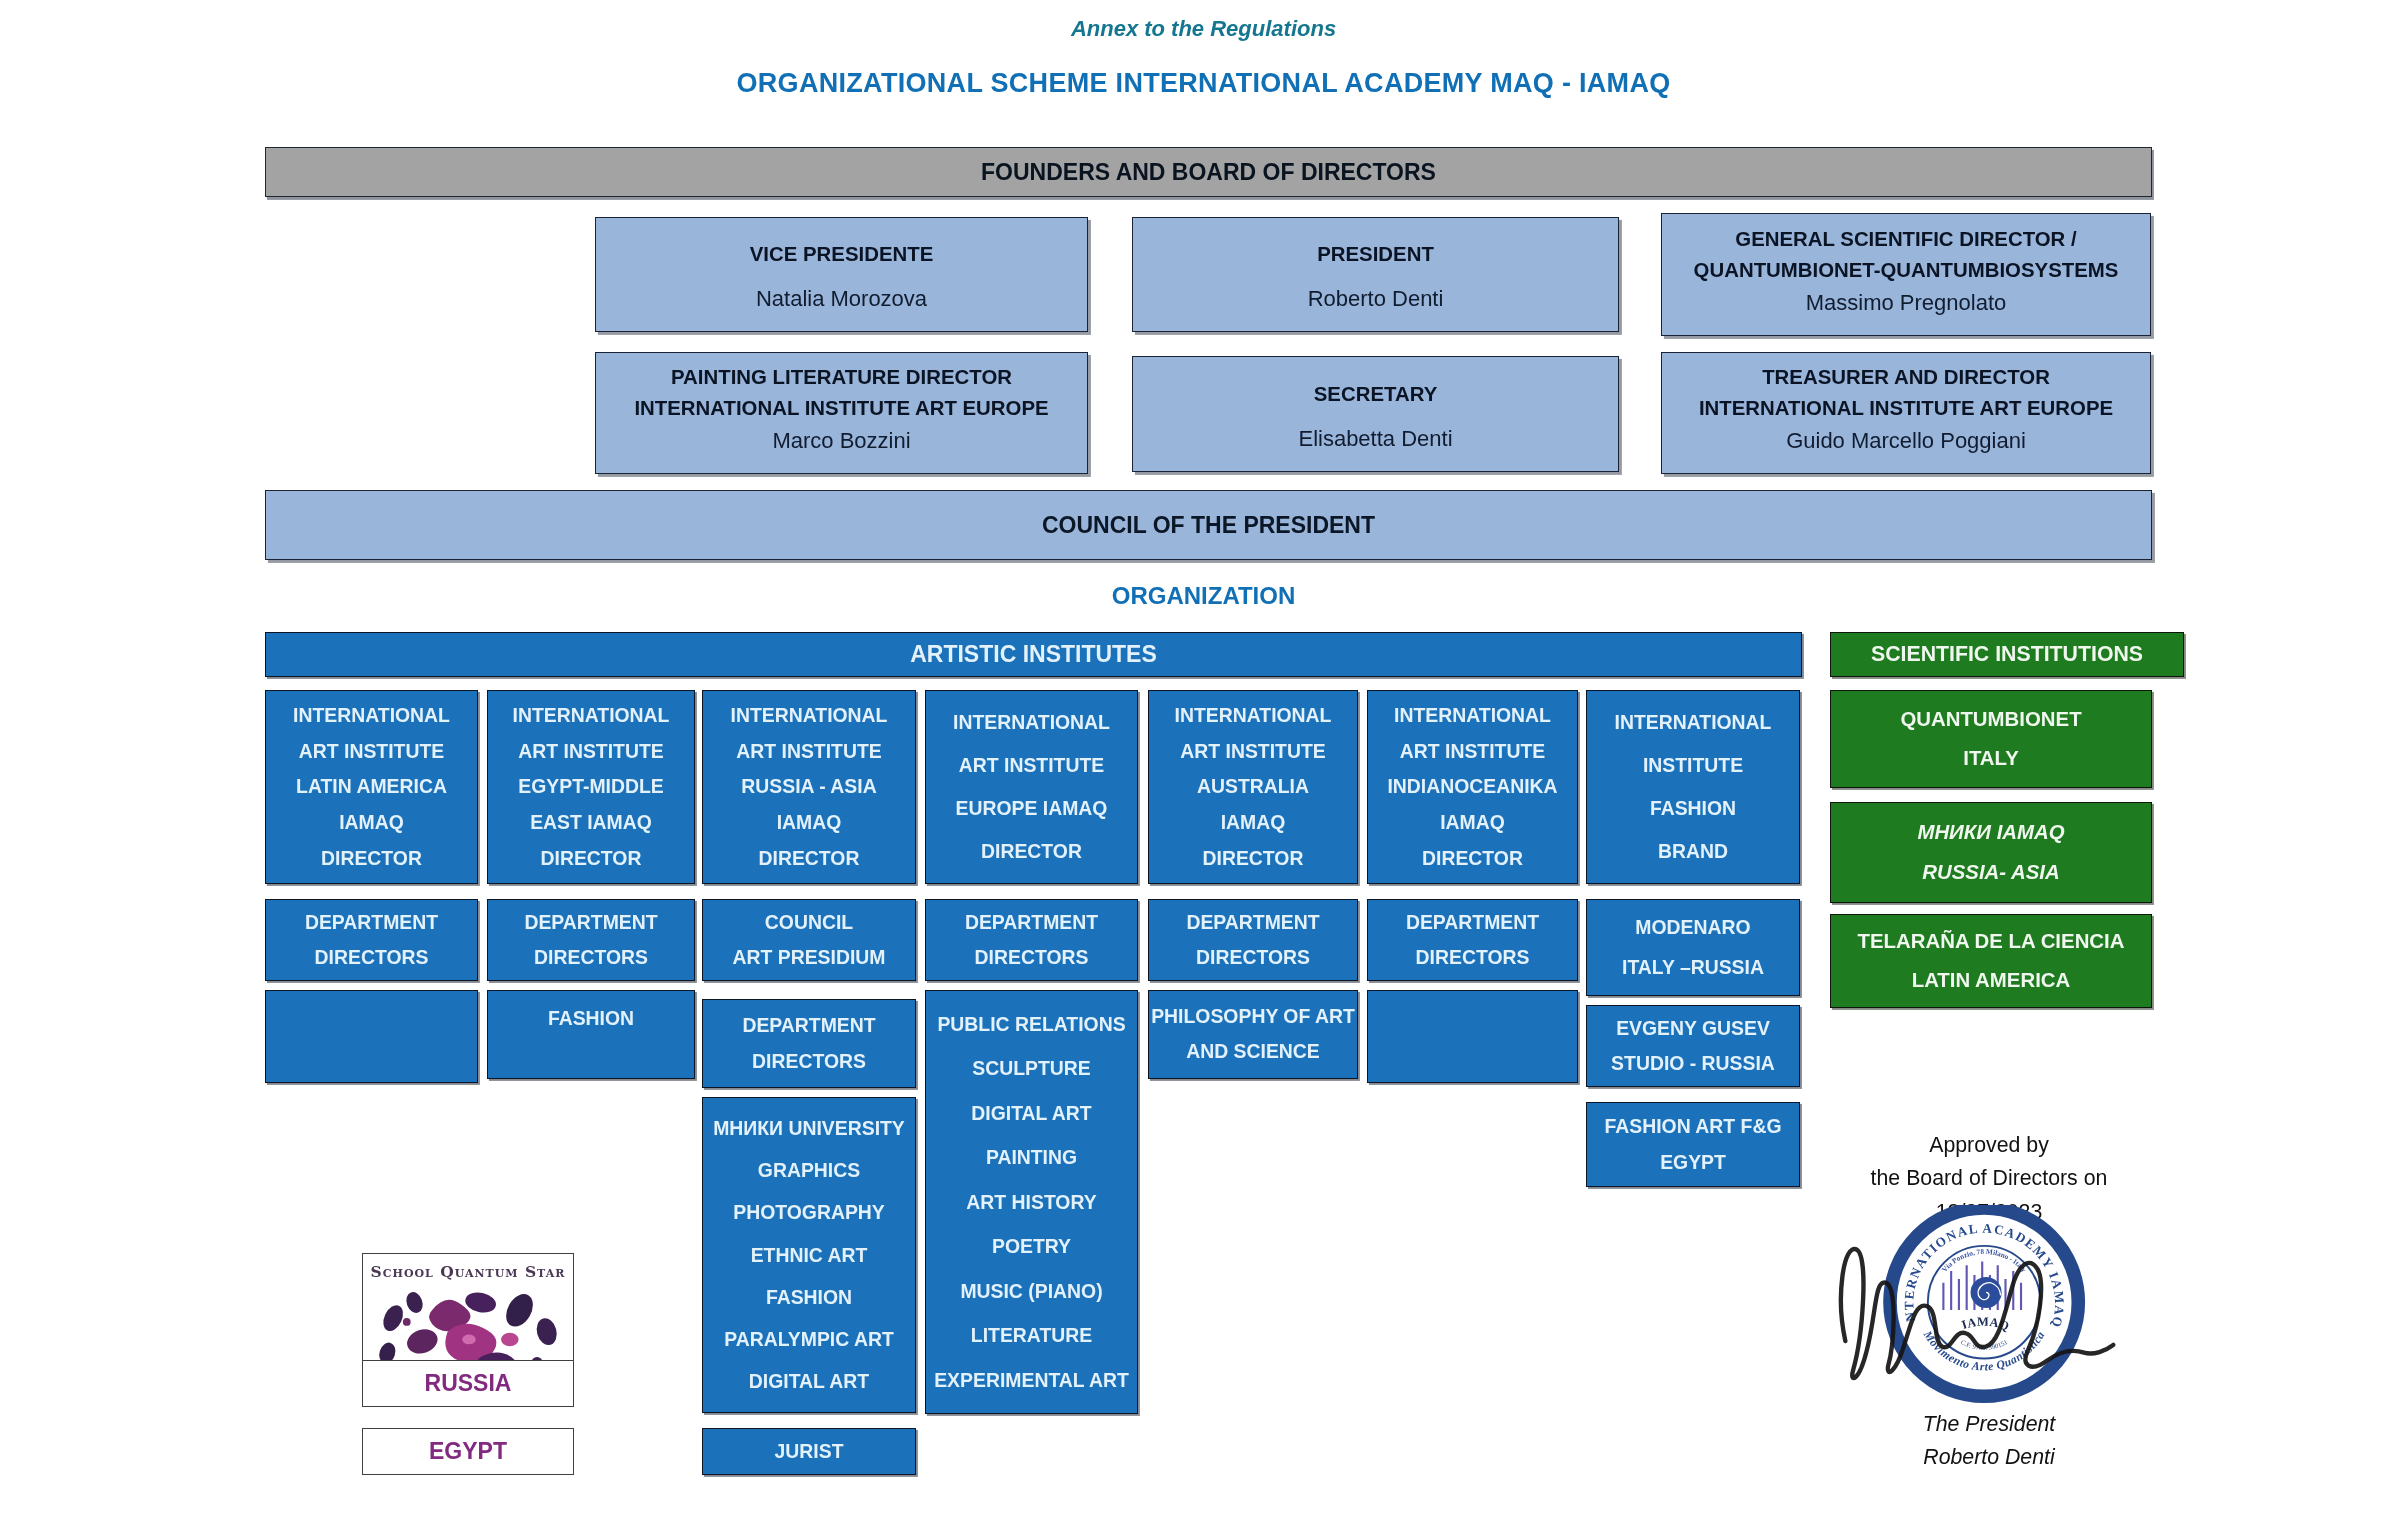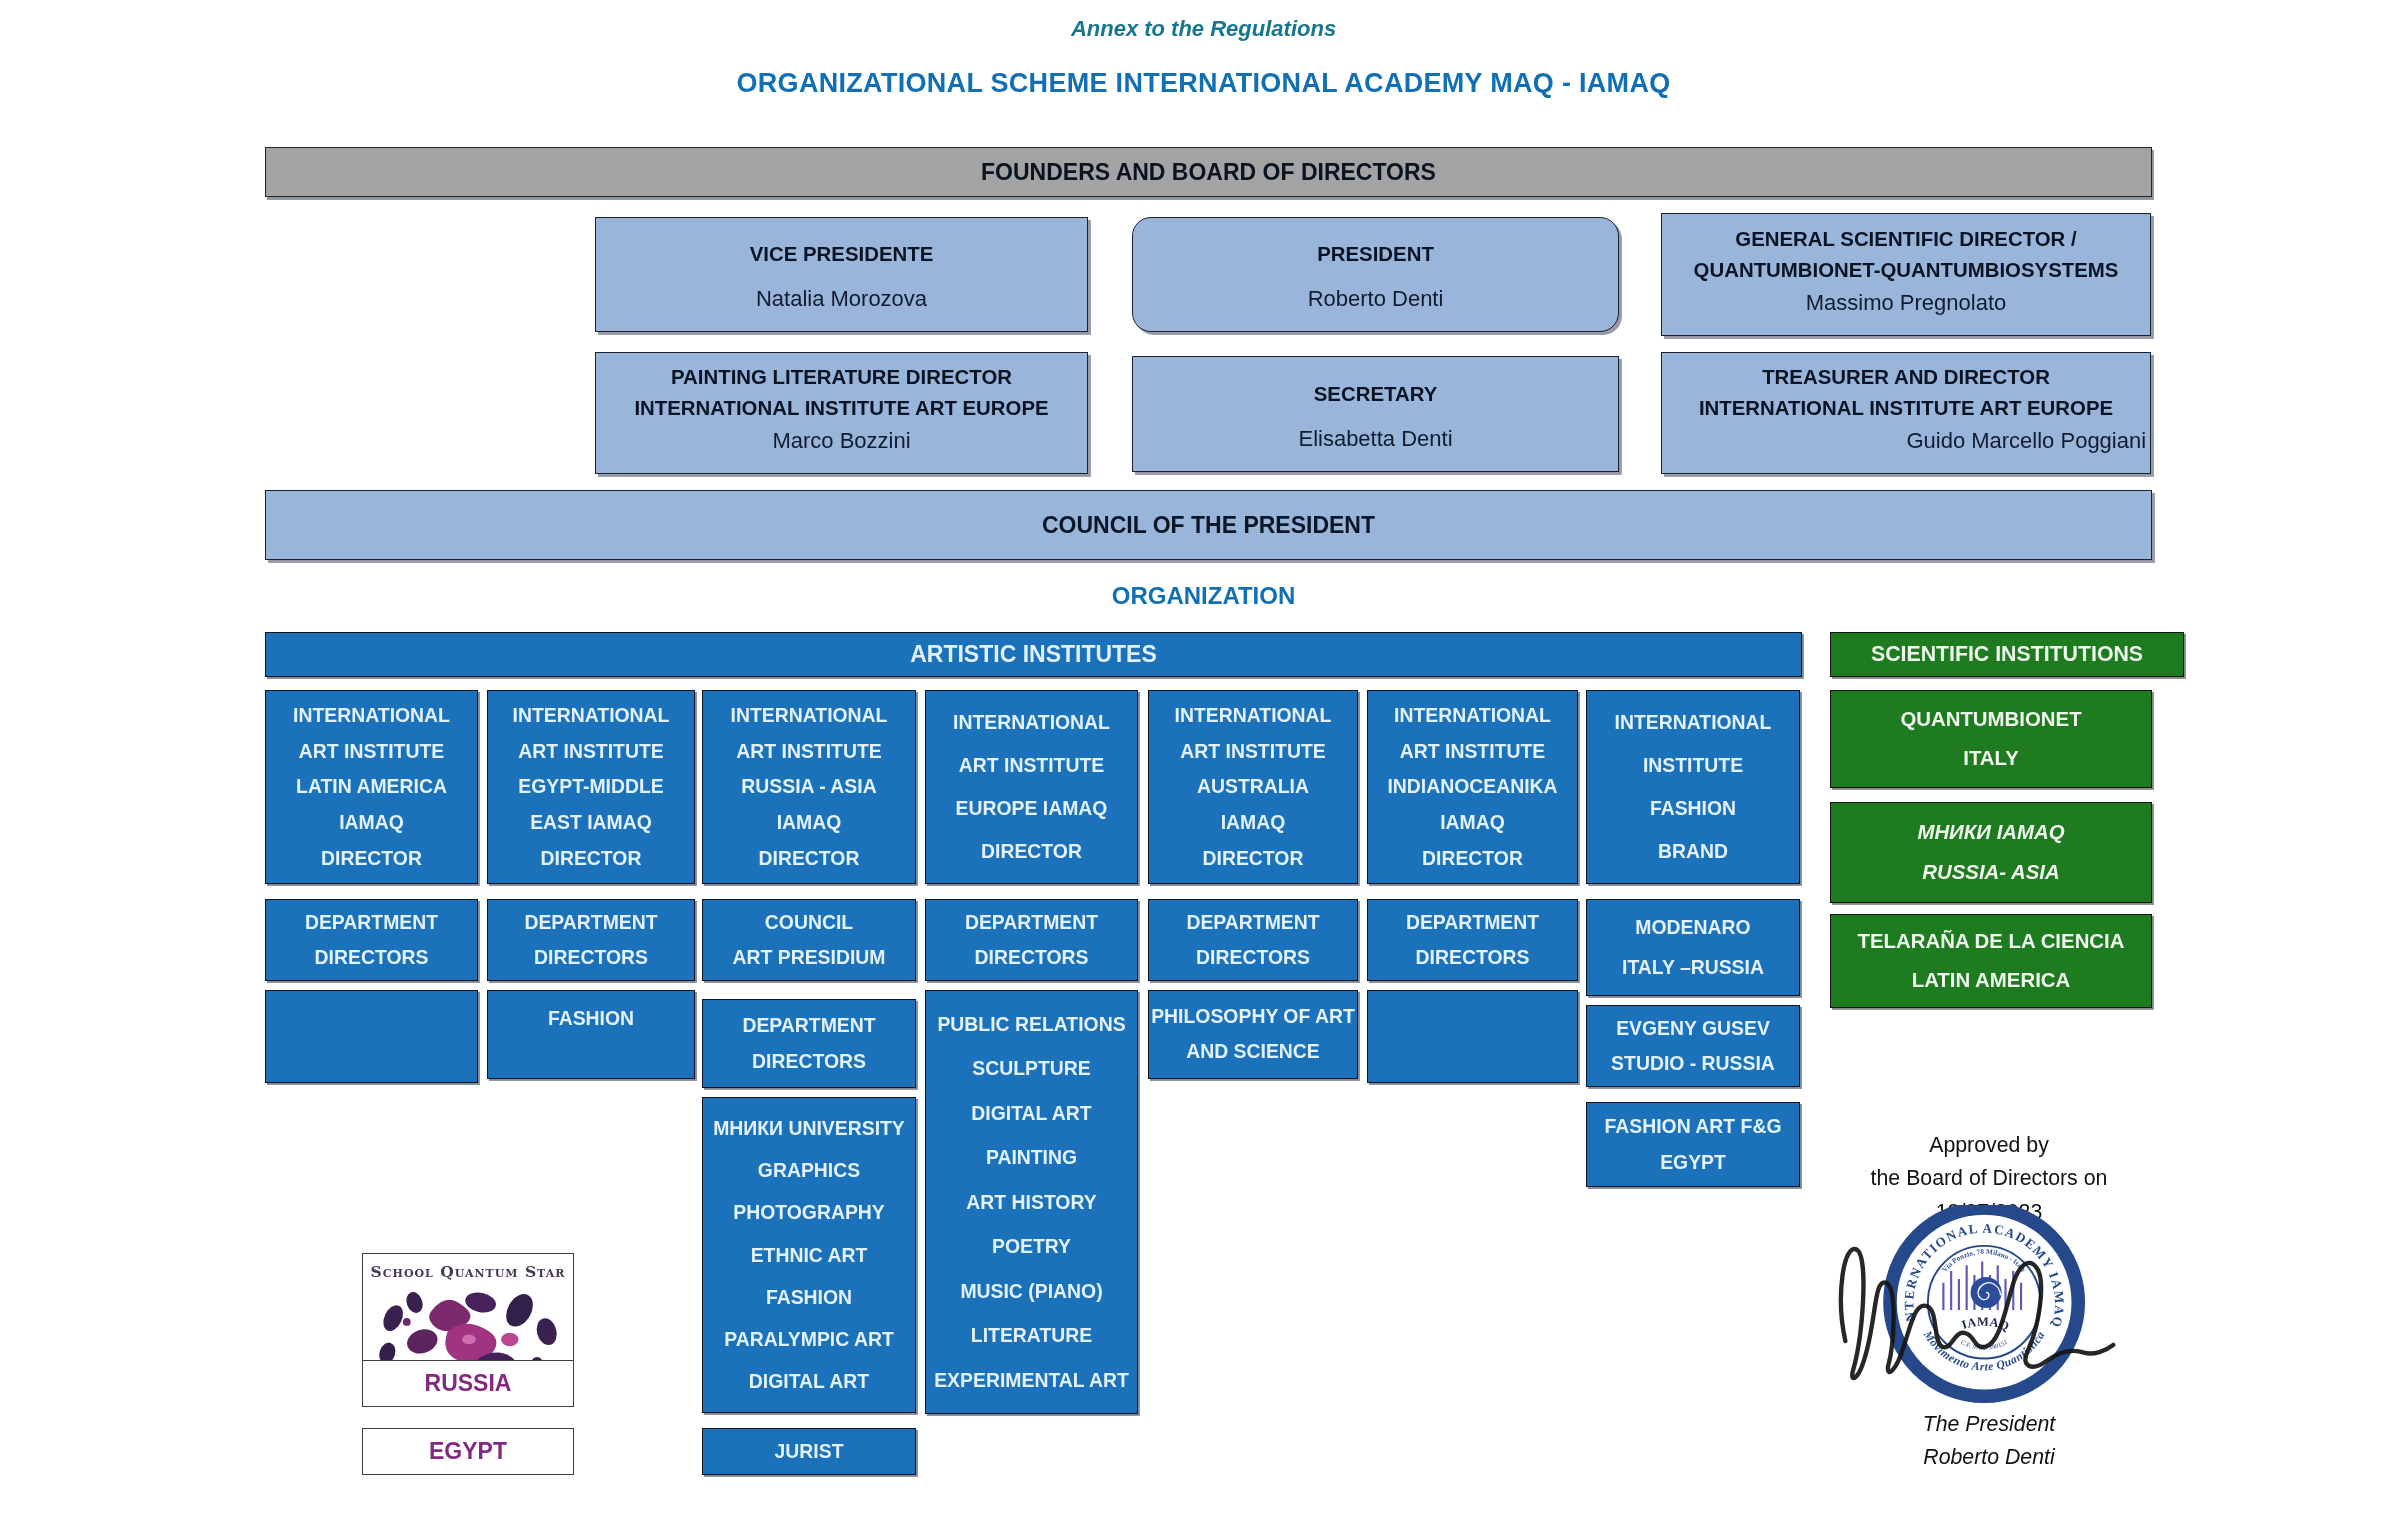--- a/index.html
+++ b/index.html
@@ -52,21 +52,21 @@
   <div class="abs barlight" style="left:265px;top:147px;width:1887px;height:50px;">
     <span>FOUNDERS AND BOARD OF DIRECTORS</span>
   </div>
 
   <div class="abs lightbox pbox" style="left:595px;top:217px;width:493px;height:115px;">
     <div class="role">
         <div>VICE PRESIDENTE</div>
       </div>
     <div class="pname">Natalia Morozova</div>
   </div>
-  <div class="abs lightbox pbox" style="left:1132px;top:217px;width:487px;height:115px;border-radius:19px;">
+  <div class="abs lightbox pbox" style="left:1132px;top:217px;width:487px;height:115px;">
     <div class="role">
         <div>PRESIDENT</div>
       </div>
     <div class="pname">Roberto Denti</div>
   </div>
   <div class="abs lightbox pbox" style="left:1661px;top:213px;width:490px;height:123px;">
     <div class="role">
         <div>GENERAL SCIENTIFIC DIRECTOR /</div>
         <div>QUANTUMBIONET-QUANTUMBIOSYSTEMS</div>
       </div>
@@ -79,21 +79,21 @@
         <div>INTERNATIONAL INSTITUTE ART EUROPE</div>
       </div>
     <div class="pname">Marco Bozzini</div>
   </div>
   <div class="abs lightbox pbox" style="left:1132px;top:356px;width:487px;height:116px;">
     <div class="role">
         <div>SECRETARY</div>
       </div>
     <div class="pname">Elisabetta Denti</div>
   </div>
-  <div class="abs lightbox pbox" style="left:1661px;top:352px;width:490px;height:122px;align-items:flex-end;">
+  <div class="abs lightbox pbox" style="left:1661px;top:352px;width:490px;height:122px;">
     <div class="role">
         <div>TREASURER  AND  DIRECTOR</div>
         <div>INTERNATIONAL INSTITUTE ART EUROPE</div>
       </div>
     <div class="pname">Guido Marcello Poggiani</div>
   </div>
 
   <div class="abs lightbox hbar" style="left:265px;top:490px;width:1887px;height:70px;font-weight:bold;">
     <span>COUNCIL OF THE PRESIDENT</span>
   </div>

